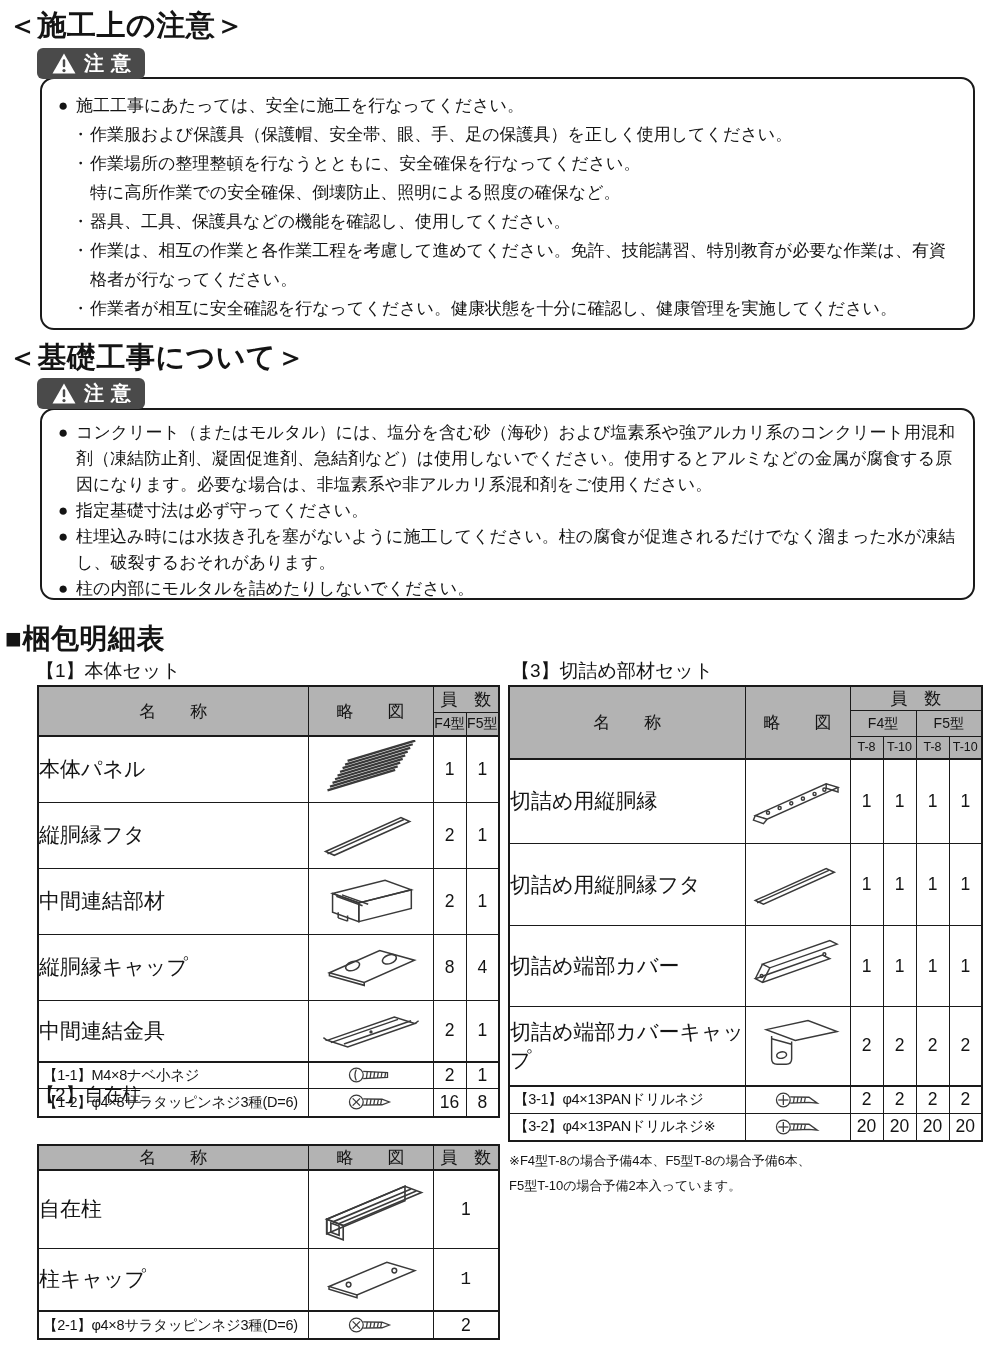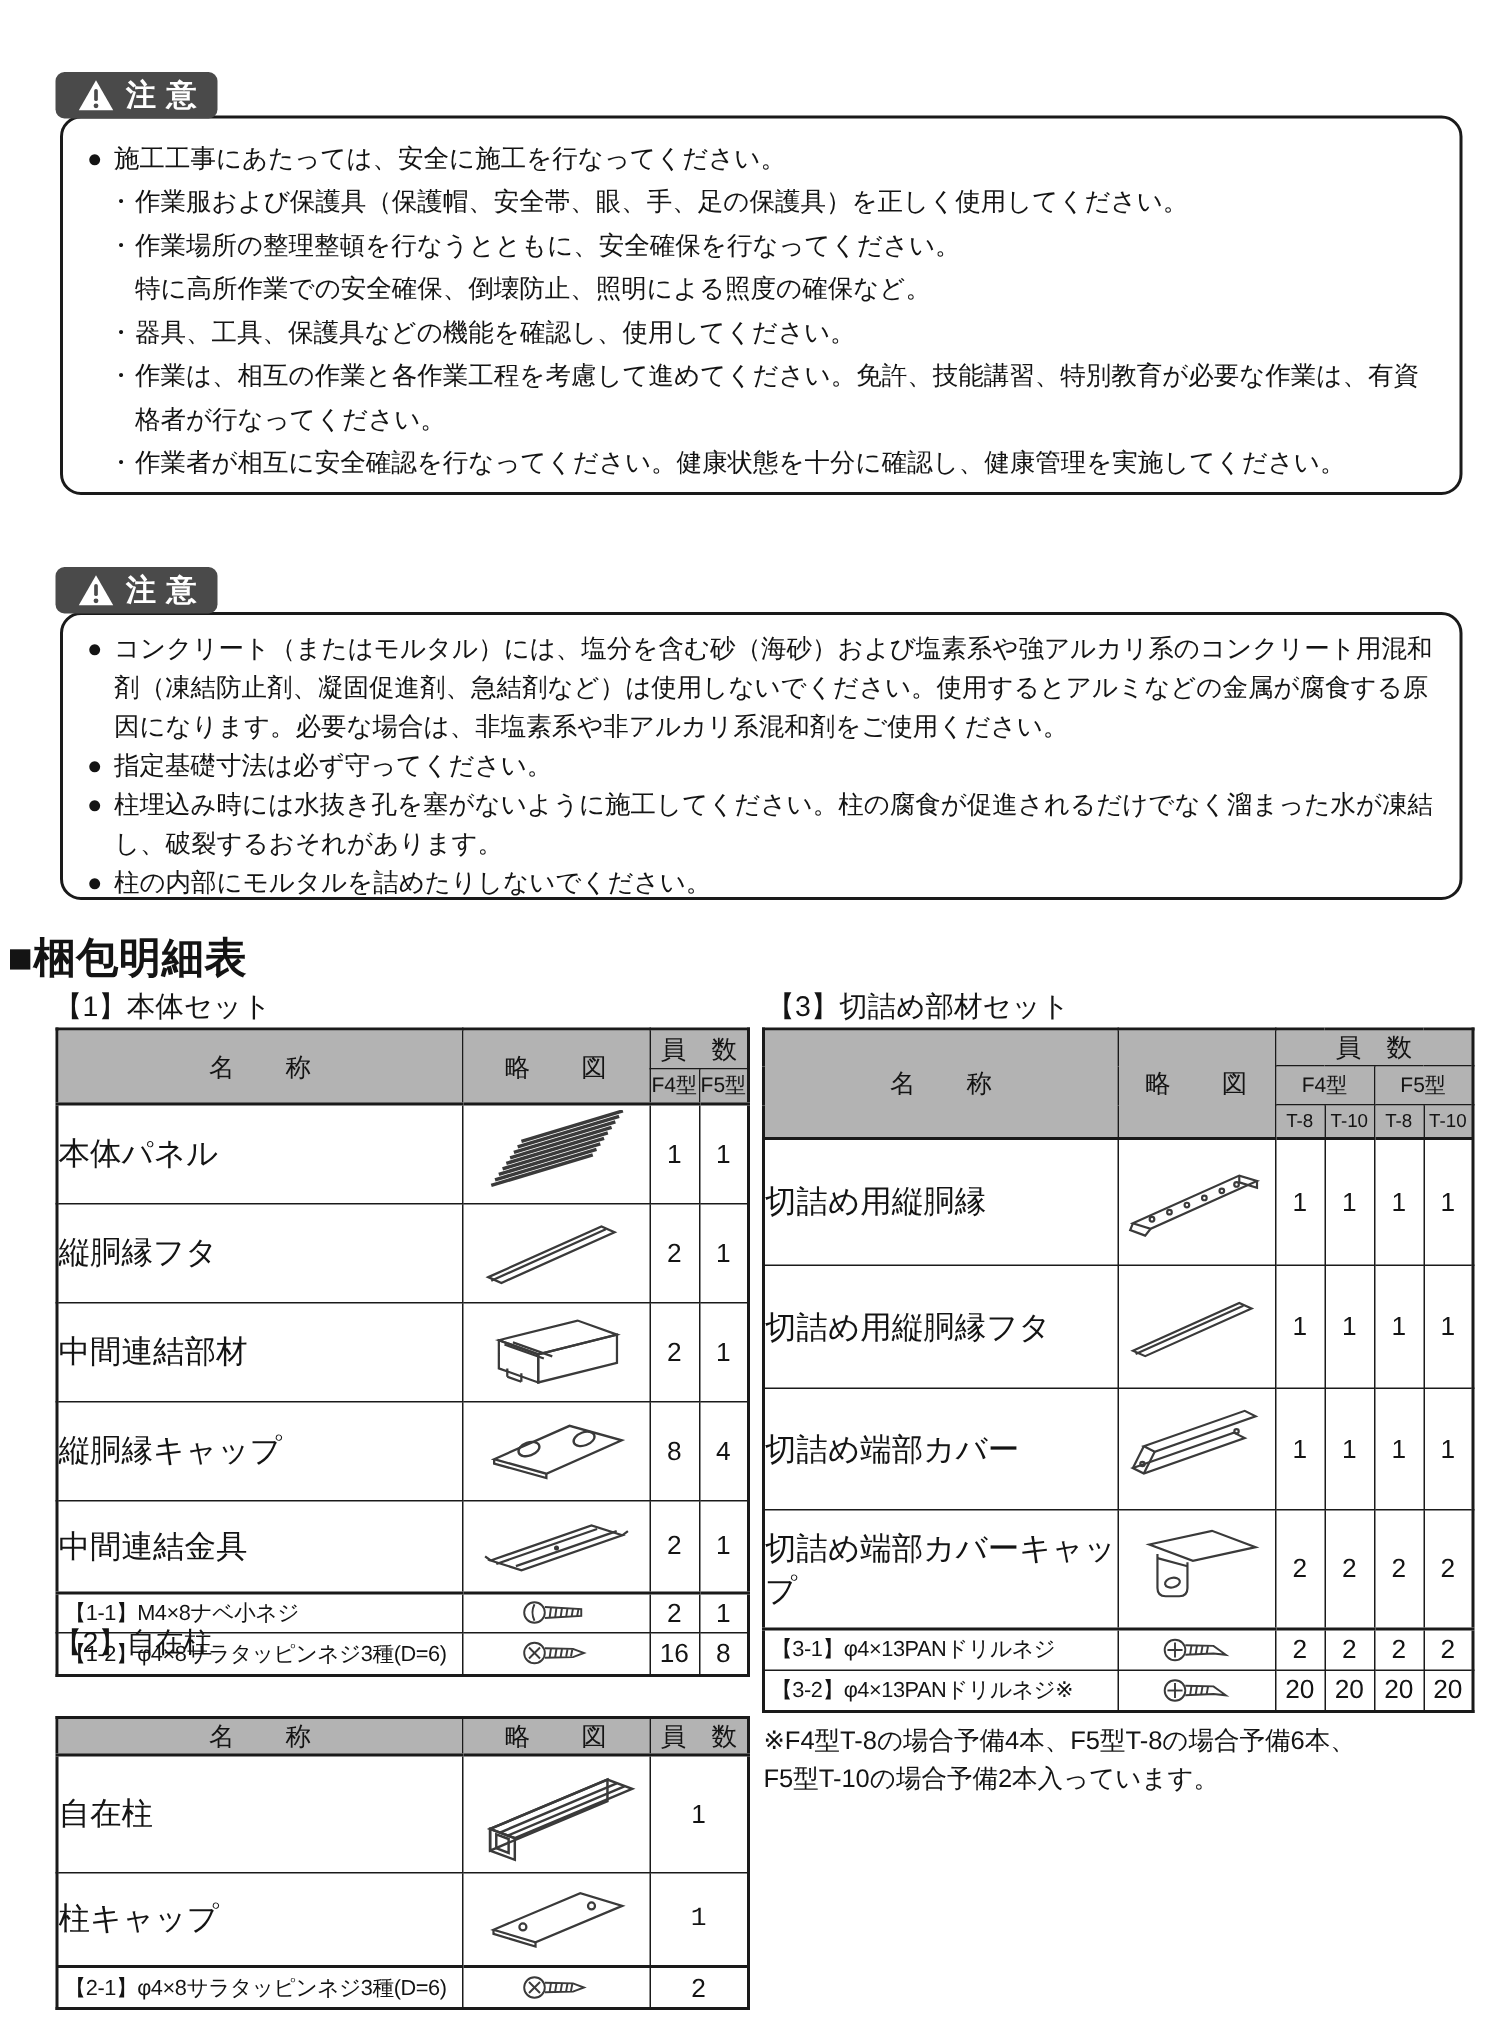--- a/index.html
+++ b/index.html
@@ -29,21 +29,21 @@
   .ptable th{background:#b3b3b3;font-size:17px;text-align:center;}
   .ptable th.sub2{font-size:14px;}
   .ptable th.sub3{font-size:12.5px;}
   .ptable th.hb{border-bottom:2px solid #1a1a1a;}
   .ptable td.tt{border-top:2px solid #1a1a1a;}
   .ptable td.name{font-size:21px;text-align:left;padding-left:0;}
   .ptable td.name.sm{font-size:14.5px;padding-left:4px;letter-spacing:-0.3px;}
   .ptable td.qty{text-align:center;font-size:17.5px;}
   .ptable td.sk{text-align:center;}
   .skimg{vertical-align:middle;}
-  .foot{position:absolute;font-size:17px;line-height:25px;}
+  .foot{position:absolute;font-size:13px;line-height:25px;}
   .foot .fl2{}
   .symdefs{position:absolute;width:0;height:0;overflow:hidden;}
 </style>
 </head>
 <body>
 
 <svg class="symdefs" xmlns="http://www.w3.org/2000/svg" aria-hidden="true">
   <defs>
     <g id="sym-panel-stack" stroke="#3a3a3a" stroke-width="2.4" fill="none">
       <line x1="10" y1="52" x2="80" y2="31"></line>
@@ -154,20 +154,21 @@
     <g id="sym-warning-triangle">
       <path d="M17 2 L32 28 L2 28 Z" fill="#ffffff"></path>
       <rect x="15.4" y="9.5" width="3.2" height="10.5" rx="1.6" fill="#4a4a4a"></rect>
       <circle cx="17" cy="24.2" r="2.1" fill="#4a4a4a"></circle>
     </g>
   </defs>
 </svg>
 
 <div class="page">
 
+  <div class="h1" style="left:8px;top:6px;">＜施工上の注意＞</div>
 
   <div class="badge" style="left:37px;top:48px;">
     <svg class="tri" width="26" height="23" viewBox="0 0 34 30">
         <use href="#sym-warning-triangle"></use>
       </svg>
     <span class="bt">注意</span>
   </div>
 
   <div class="cbox b1" style="left:40px;top:77px;width:935px;height:253px;">
     <div class="inner">
@@ -199,20 +200,21 @@
           <span class="mk">・</span>
           <span class="tx">作業者が相互に安全確認を行なってください。健康状態を十分に確認し、健康管理を実施してください。</span>
         </div>
       <div class="li l1">
           <span class="mk">・</span>
           <span class="tx">万が一、事故が発生した際には、直ちに手当てを行ない、救助を第一に心がけてください。</span>
         </div>
     </div>
   </div>
 
+  <div class="h1" style="left:8px;top:338px;">＜基礎工事について＞</div>
 
   <div class="badge" style="left:37px;top:378px;">
     <svg class="tri" width="26" height="23" viewBox="0 0 34 30">
         <use href="#sym-warning-triangle"></use>
       </svg>
     <span class="bt">注意</span>
   </div>
 
   <div class="cbox b2" style="left:40px;top:408px;width:935px;height:192px;">
     <div class="inner" style="padding-top:10px;">

